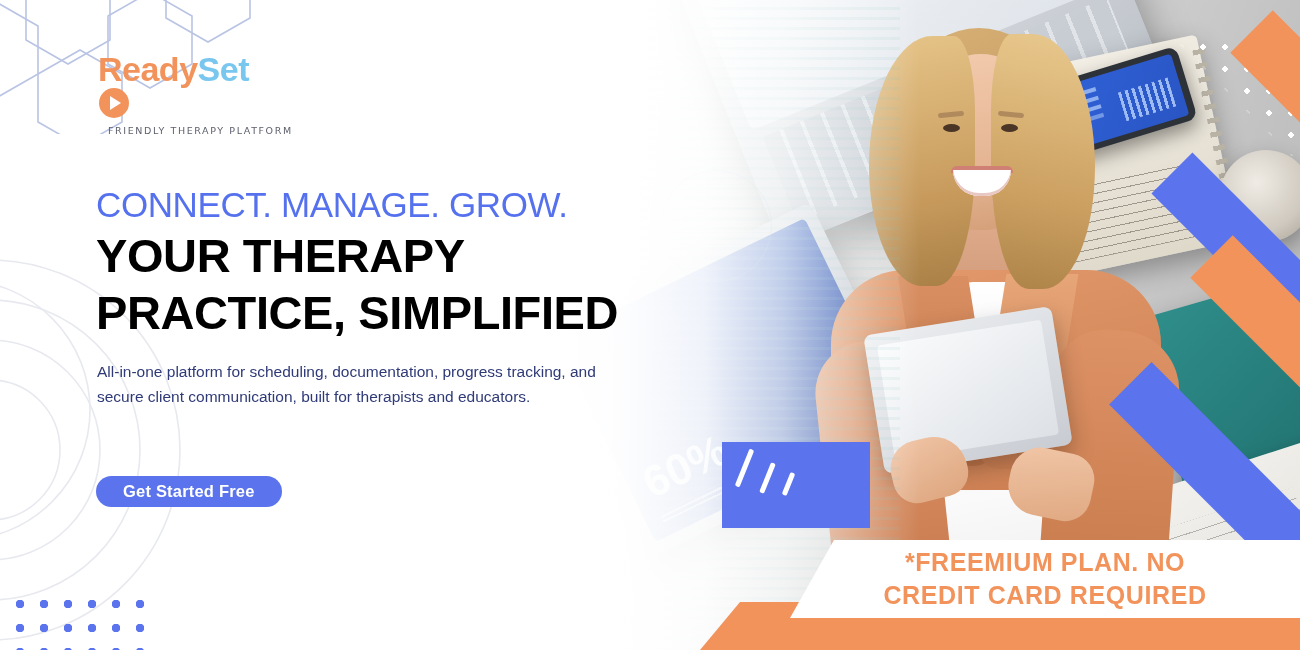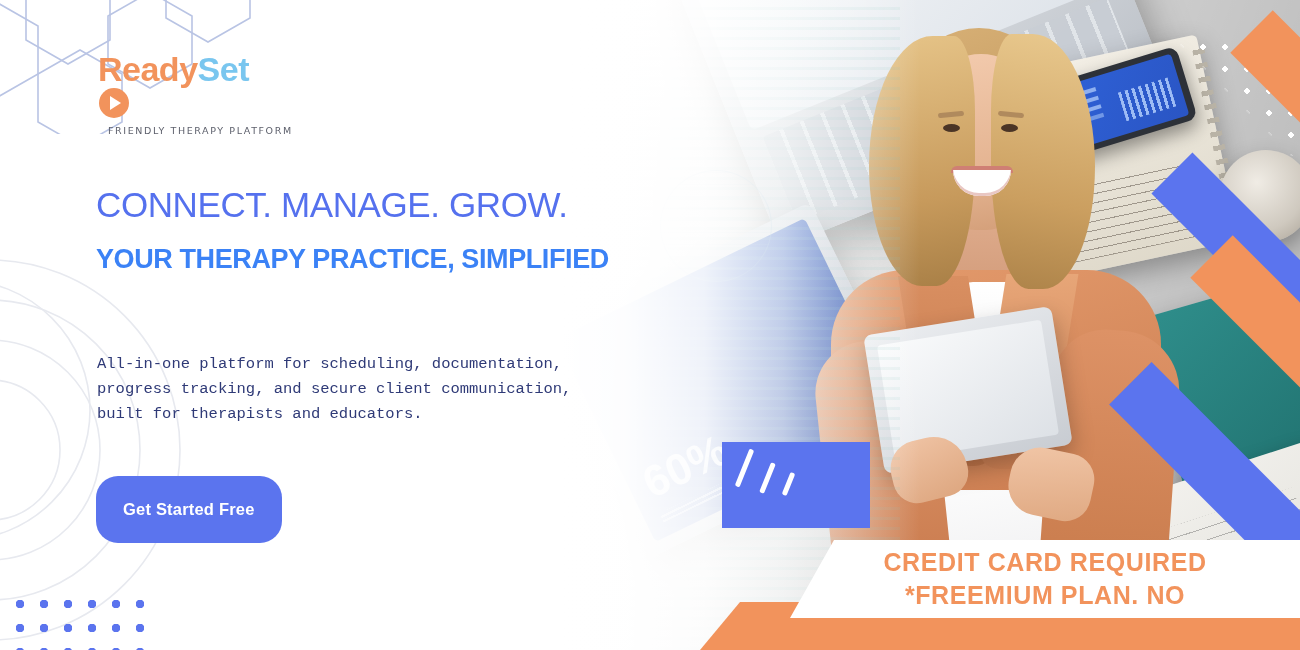--- a/index.html
+++ b/index.html
@@ -388,41 +388,41 @@
 
   .headline { position: absolute; left: 96px; top: 186px; width: 540px; }
   .headline-1 {
     color: #5571ee;
     font-size: 35px;
     font-weight: normal;
     letter-spacing: -0.4px;
     line-height: 1.1;
   }
   .headline-2 {
-    color: #3b82f6;
-    font-size: 27px;
+    color: #000000;
+    font-size: 47px;
     font-weight: bold;
     letter-spacing: -0.4px;
     line-height: 1.22;
-    margin-top: 18px;
+    margin-top: 2px;
   }
   .subtext {
-    position: absolute; left: 97px; top: 352px; width: 500px;
+    position: absolute; left: 97px; top: 360px; width: 500px;
     color: #2f3a77;
     font-size: 15.5px;
     line-height: 1.6;
-    font-family: Liberation Mono, monospace;
+    font-family: Liberation Sans, sans-serif;
   }
   .cta {
     position: absolute; left: 96px; top: 476px;
     background: #5b74ee;
     color: #ffffff;
     border: none;
     border-radius: 22px;
-    padding: 24px 27px;
+    padding: 6px 27px;
     font-size: 16.5px;
     font-weight: bold;
     font-family: "Liberation Sans", sans-serif;
     cursor: pointer;
     letter-spacing: 0.2px;
   }
 </style>
 </head>
 <body>
 
@@ -514,22 +514,22 @@
   <div class="diag diag-blue-2"></div>
 
   <div class="blue-block"></div>
   <div class="scratch" style="left:742px;top:448px;width:5px;height:40px;"></div>
   <div class="scratch" style="left:765px;top:462px;width:5px;height:32px;"></div>
   <div class="scratch" style="left:786px;top:472px;width:5px;height:24px;"></div>
 
   <div class="orange-band"></div>
 
   <div class="promo-banner">
+    <div class="promo-line">*FREEMIUM PLAN. NO</div>
     <div class="promo-line">CREDIT CARD REQUIRED</div>
-    <div class="promo-line">*FREEMIUM PLAN. NO</div>
   </div>
 
   <div class="content">
 
     <div class="logo">
       <div class="logo-line1">
         <span class="logo-ready">Ready</span><span class="logo-set">Set</span>
       </div>
       <div class="logo-line2">
         <span class="logo-play">

